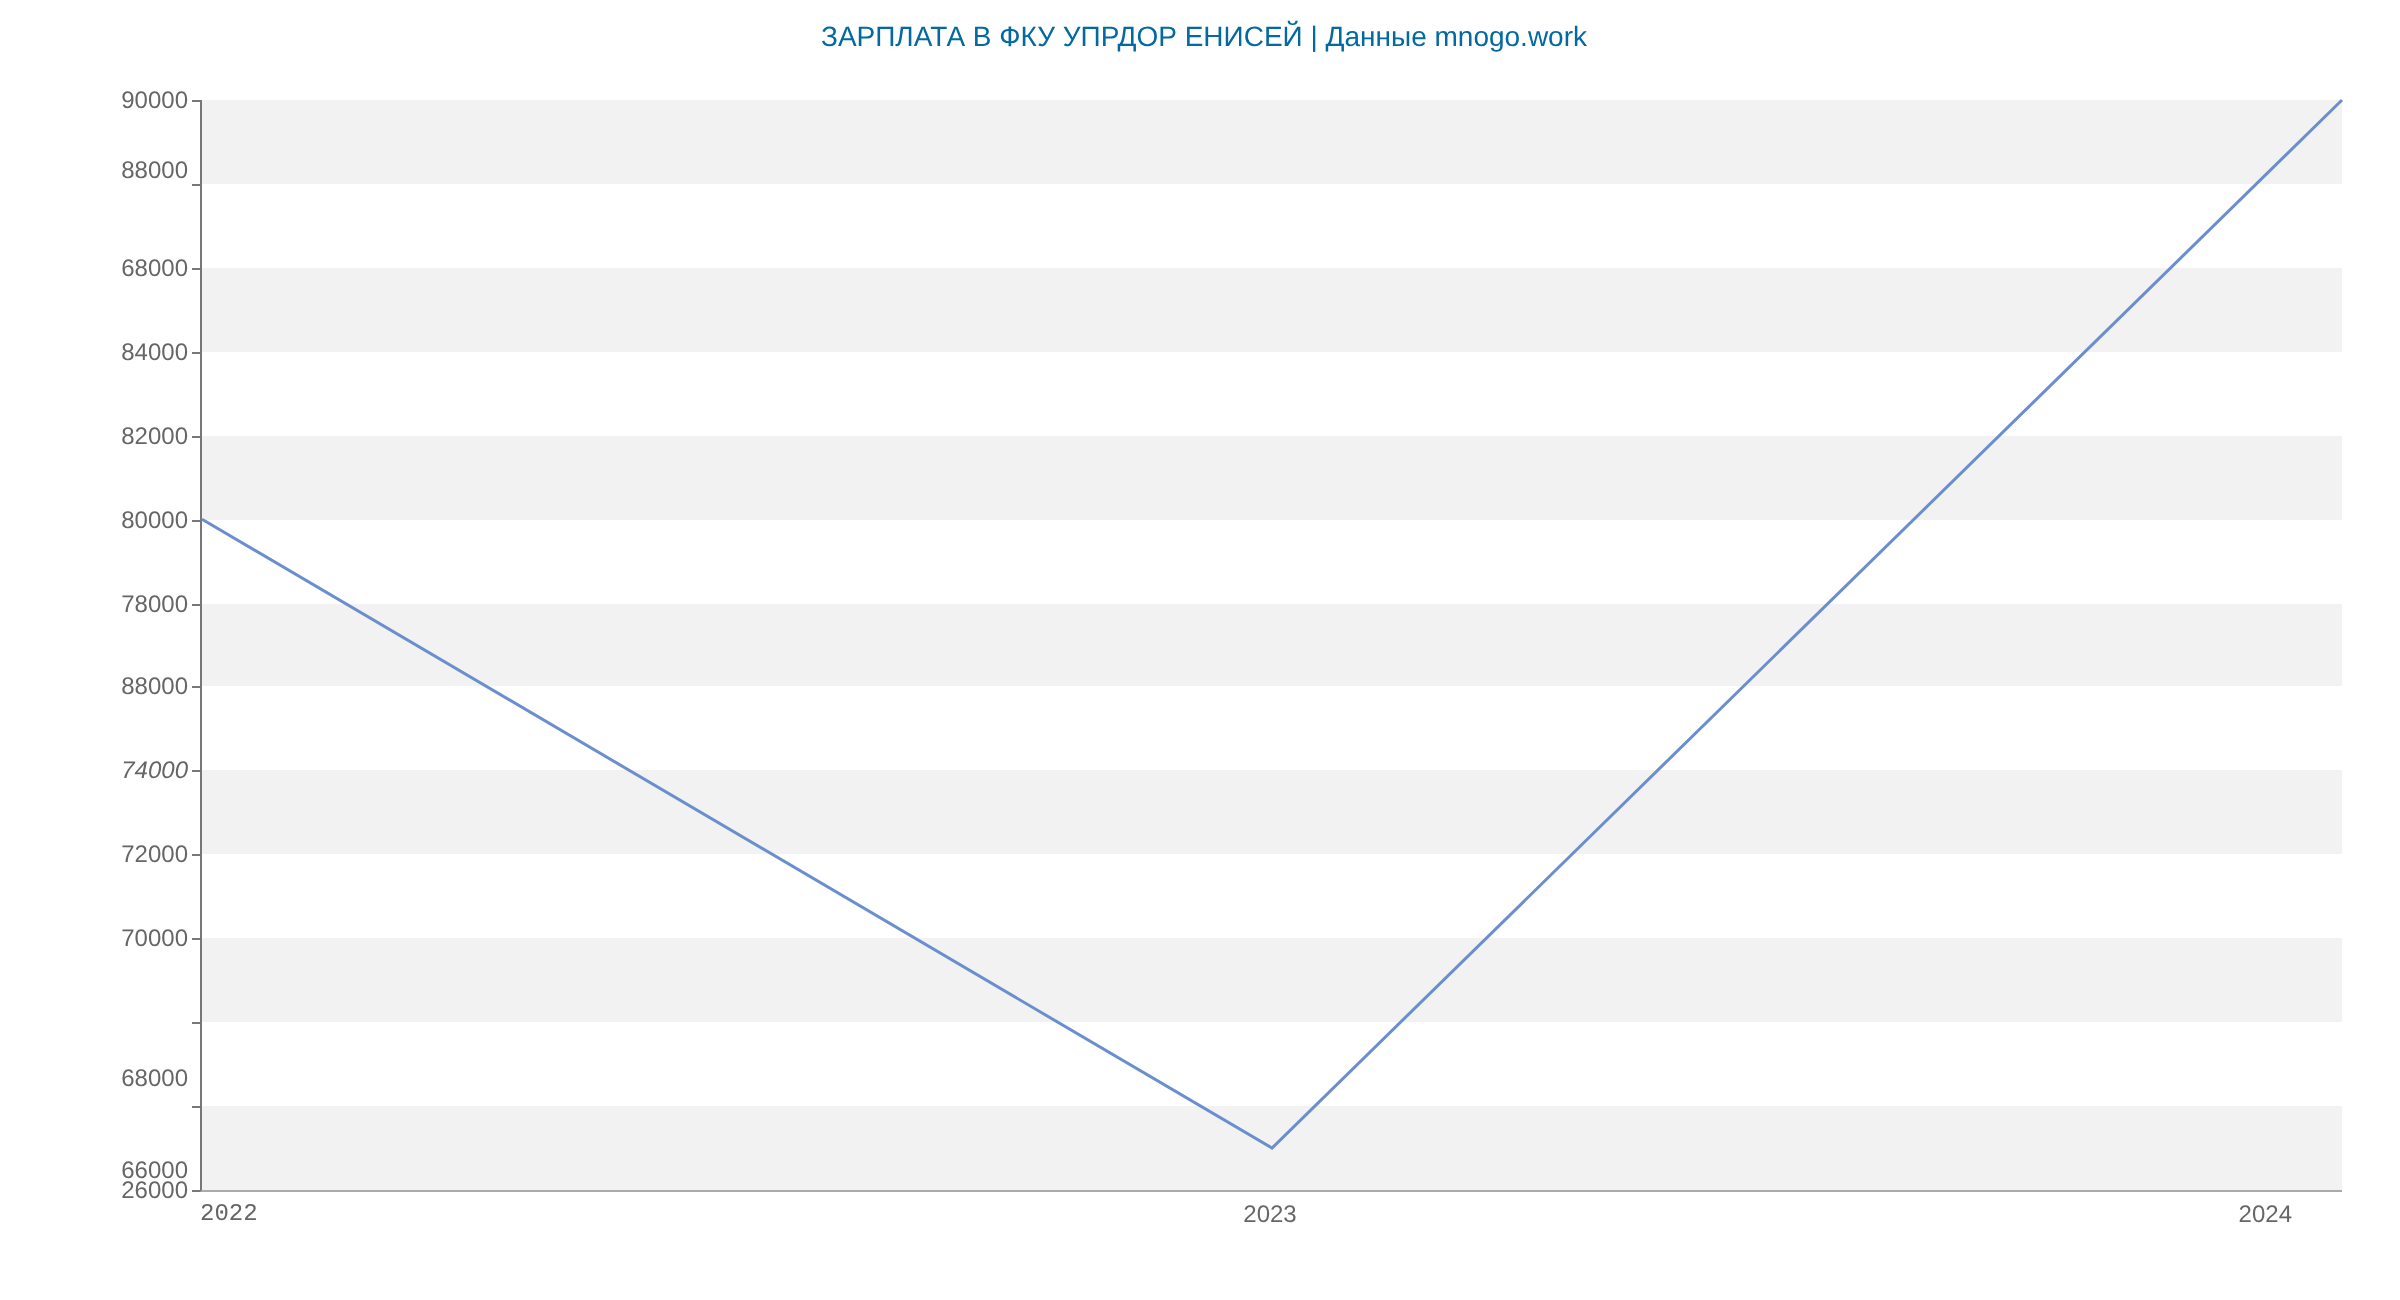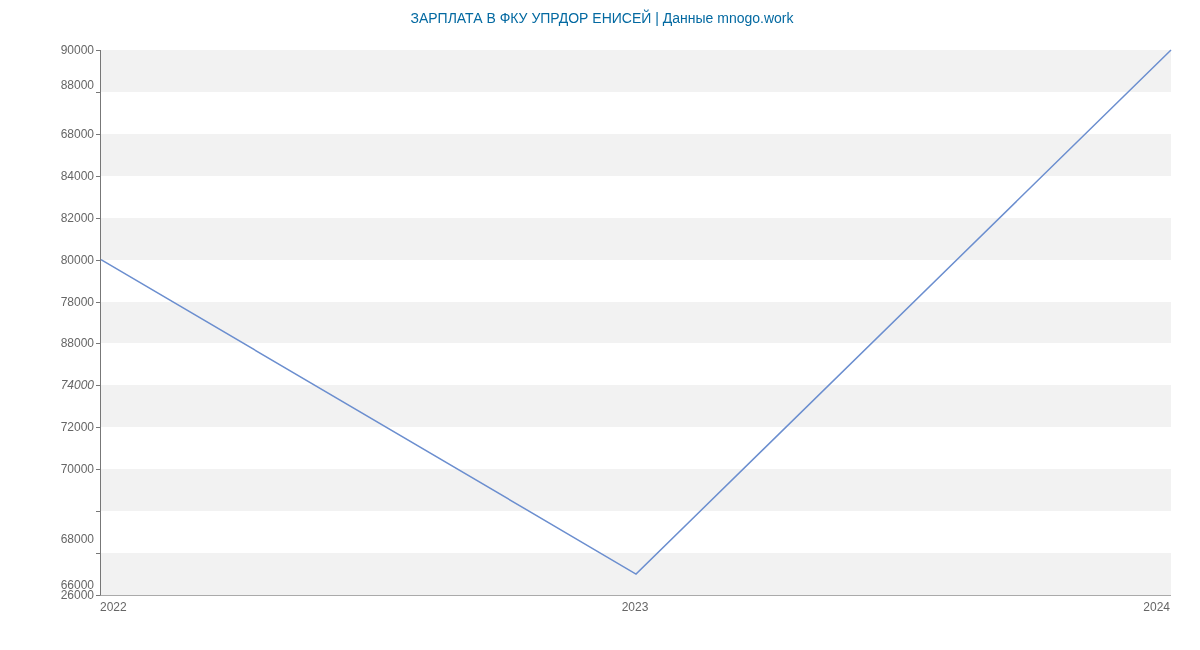--- a/index.html
+++ b/index.html
@@ -120,16 +120,16 @@
     <div class="y-tick-label" style="top: 217.692px;">82000</div>
     <div class="y-tick-mark" style="top: 217.692px;"></div>
     <div class="y-tick-label" style="top: 175.769px; text-align: right;">84000</div>
     <div class="y-tick-mark" style="top: 175.769px;"></div>
     <div class="y-tick-label" style="top: 133.846px;">68000</div>
     <div class="y-tick-mark" style="top: 133.846px;"></div>
     <div class="y-tick-label" style="top: 85px;">88000</div>
     <div class="y-tick-mark" style="top: 91.9231px;"></div>
     <div class="y-tick-label" style="top: 50px;">90000</div>
     <div class="y-tick-mark" style="top: 50px;"></div>
-    <div class="x-tick-label" style="left: 100px; transform: translateX(0px);">2022</div>
+    <div class="x-tick-label" style="left: 100px; transform: translateX(0px); font-family: Liberation Mono, monospace;">2022</div>
     <div class="x-tick-label" style="left: 635px;">2023</div>
-    <div class="x-tick-label" style="left: 1170px; transform: translateX(-100%);">2024</div>
+    <div class="x-tick-label" style="left: 1146px; transform: translateX(-100%);">2024</div>
   </div>
 
 </body></html>

